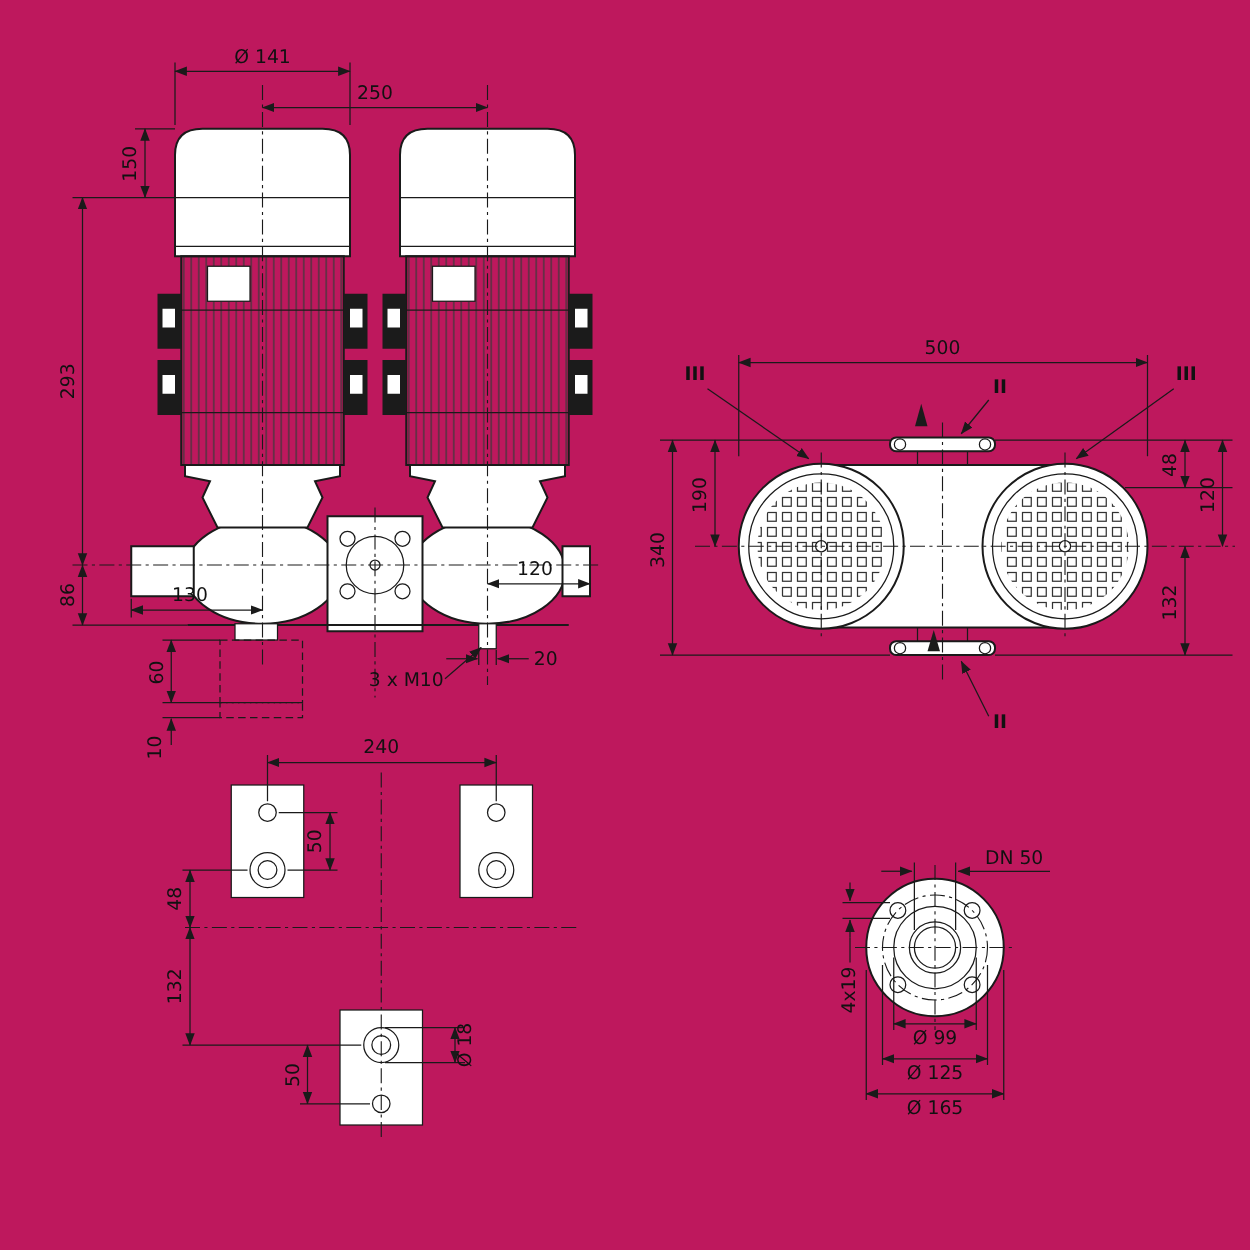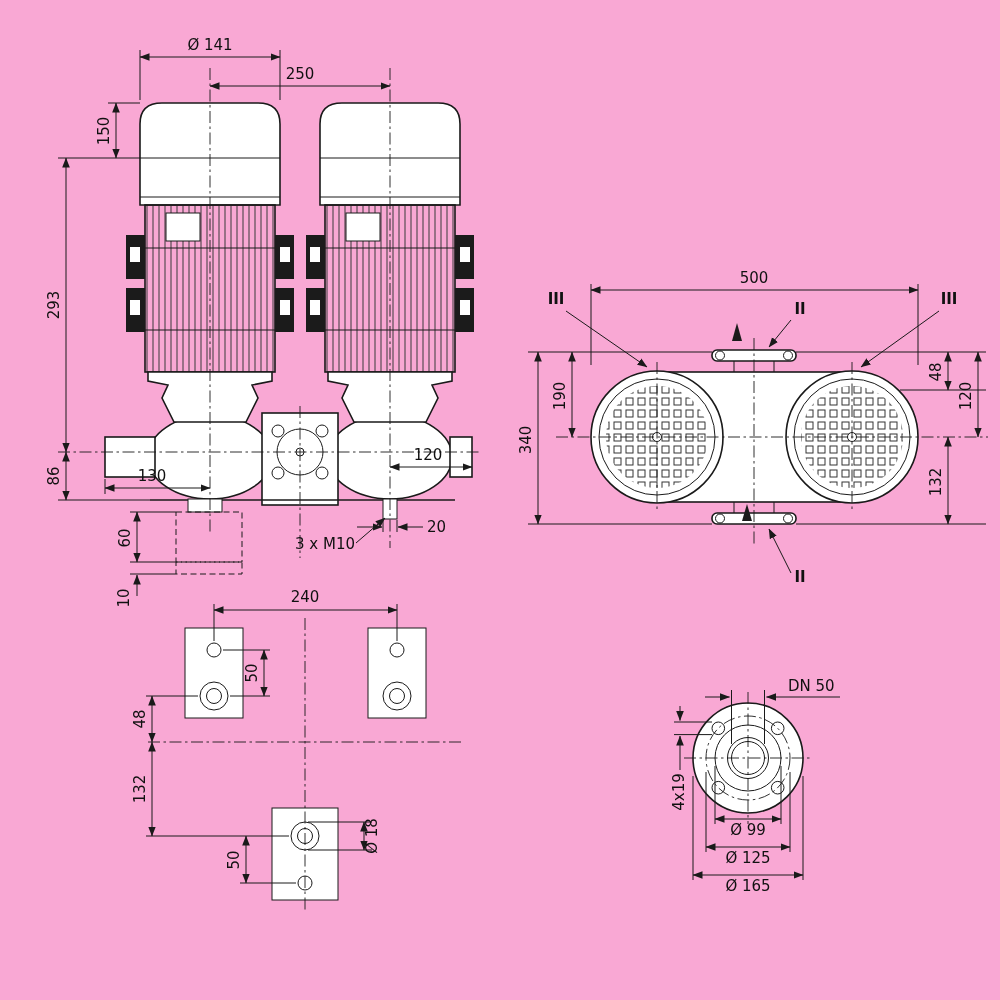--- a/index.html
+++ b/index.html
@@ -1,16 +1,16 @@
 <!DOCTYPE html>
 <html><head>
 <meta charset="utf-8">
 <style>
   html,body { margin:0; padding:0; background:#ffffff; }
-  .canvas { position:relative; width:1000px; height:1000px; background:#f9a8d4; overflow:hidden; }
+  .canvas { position:relative; width:1000px; height:1000px; background:#be185d; overflow:hidden; }
   svg { display:block; }
 
   
   .o   { stroke:#1a1a1a; stroke-width:1.6; fill:none; }
   .ow  { stroke:#1a1a1a; stroke-width:1.6; fill:#fff; }
   .t   { stroke:#1a1a1a; stroke-width:1;   fill:none; }
   .tw  { stroke:#1a1a1a; stroke-width:1;   fill:#fff; }
   .d   { stroke:#1a1a1a; stroke-width:1;   fill:none; }
   .cl  { stroke:#1a1a1a; stroke-width:0.9; fill:none; stroke-dasharray:12 3.5 2.5 3.5; }
   .dash{ stroke:#1a1a1a; stroke-width:1;   fill:none; stroke-dasharray:6 3.5; }

